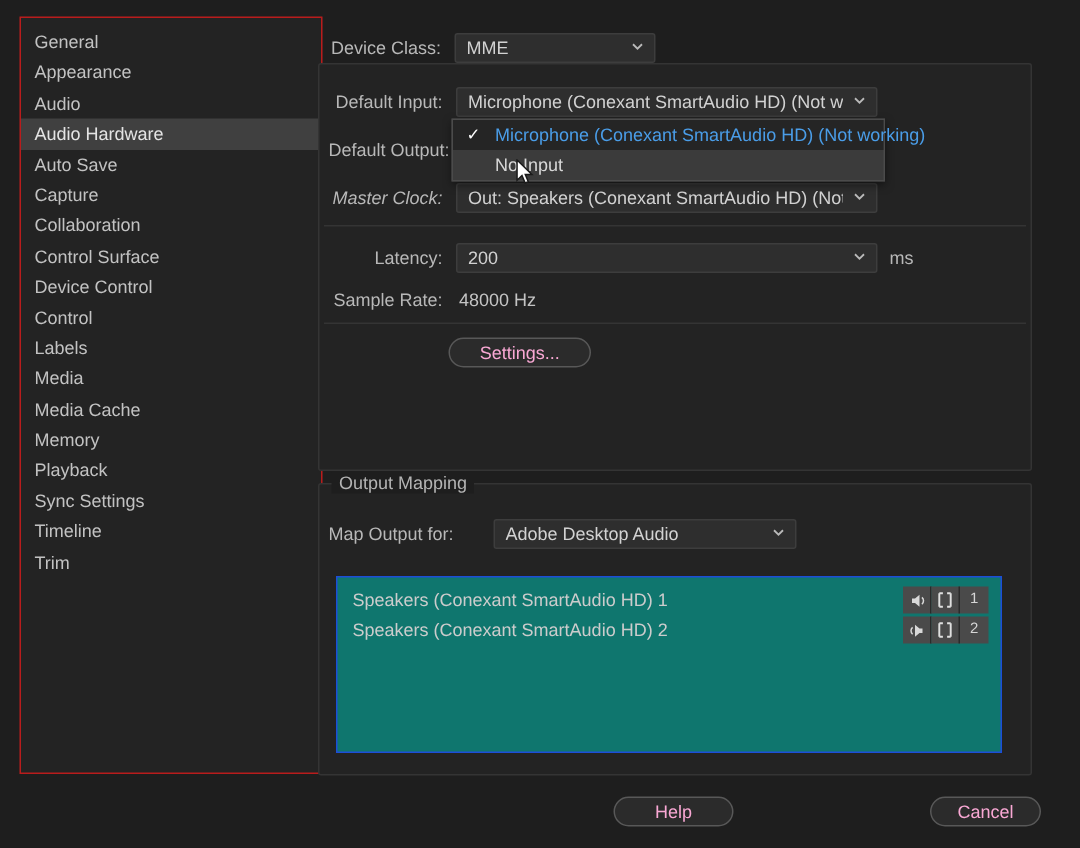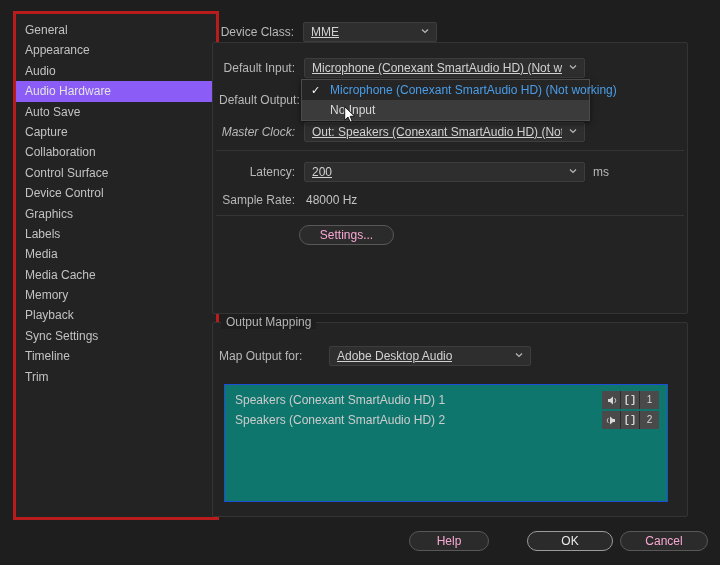--- a/index.html
+++ b/index.html
@@ -23,33 +23,33 @@
     width: 720px; height: 565px;
     background: #1e1e1e;
   }
 
   
   .sidebar {
     position: absolute;
     left: 13px; top: 11px;
     width: 200px; height: 503px;
     background: #232323;
-    border: 3px solid #b91c1c;
+    border: 1px solid #b91c1c;
     overflow: hidden;
   }
   .side-item {
     height: 20.4px;
     line-height: 20.4px;
     padding-left: 9px;
     color: #c2c2c2;
     font-size: 12px;
     white-space: nowrap;
   }
   .side-item.selected {
-    background: #8b5cf6;
+    background: #404040;
     color: #e4e4e4;
   }
 
   
   .content {
     position: absolute;
     left: 212px; top: 0;
     width: 498px; height: 565px;
   }
 
@@ -102,21 +102,20 @@
     font-size: 12px;
     padding-left: 7px;
     padding-right: 22px;
     white-space: nowrap;
     overflow: hidden;
   }
   .combo .cval {
     overflow: hidden;
     text-overflow: clip;
     white-space: nowrap;
-    text-decoration: underline;
   }
   .chev {
     position: absolute;
     right: 7px; top: 50%;
     width: 8px; height: 8px;
     margin-top: -5px;
   }
   .chev svg { display:block; }
 
   
@@ -239,21 +238,21 @@
     <div style="height:6px"></div>
     <div class="side-item"><span>General</span></div>
     <div class="side-item"><span>Appearance</span></div>
     <div class="side-item"><span>Audio</span></div>
     <div class="side-item selected"><span>Audio Hardware</span></div>
     <div class="side-item"><span>Auto Save</span></div>
     <div class="side-item"><span>Capture</span></div>
     <div class="side-item"><span>Collaboration</span></div>
     <div class="side-item"><span>Control Surface</span></div>
     <div class="side-item"><span>Device Control</span></div>
-    <div class="side-item"><span>Graphics</span></div>
+    <div class="side-item"><span>Control</span></div>
     <div class="side-item"><span>Labels</span></div>
     <div class="side-item"><span>Media</span></div>
     <div class="side-item"><span>Media Cache</span></div>
     <div class="side-item"><span>Memory</span></div>
     <div class="side-item"><span>Playback</span></div>
     <div class="side-item"><span>Sync Settings</span></div>
     <div class="side-item"><span>Timeline</span></div>
     <div class="side-item"><span>Trim</span></div>
   </div>
 
@@ -403,24 +402,21 @@
       <div class="popup-item">
         <span>No Input</span>
       </div>
     </div>
   </div>
 
   <div class="footer-btns">
     <div class="pill" style="position:absolute; left:409px; top:0; width:80px;">
       <span>Help</span>
     </div>
-    <div class="pill primary" style="position:absolute; left:527px; top:0; width:86px;">
-      <span>OK</span>
-    </div>
-    <div class="pill" style="position:absolute; left:620px; top:0; width:88px;">
+    <div class="pill" style="position:absolute; left:620px; top:0; width:74px;">
       <span>Cancel</span>
     </div>
   </div>
 
   <div class="cursor">
     <svg width="12" height="18" viewBox="0 0 12 18">
       <path d="M0.7 0.7 L0.7 14.2 L4.0 11.0 L6.1 16.0 L8.2 15.1 L6.2 10.3 L10.6 10.3 Z" fill="#ffffff" stroke="#1a1a1a" stroke-width="1"></path>
     </svg>
   </div>
 

